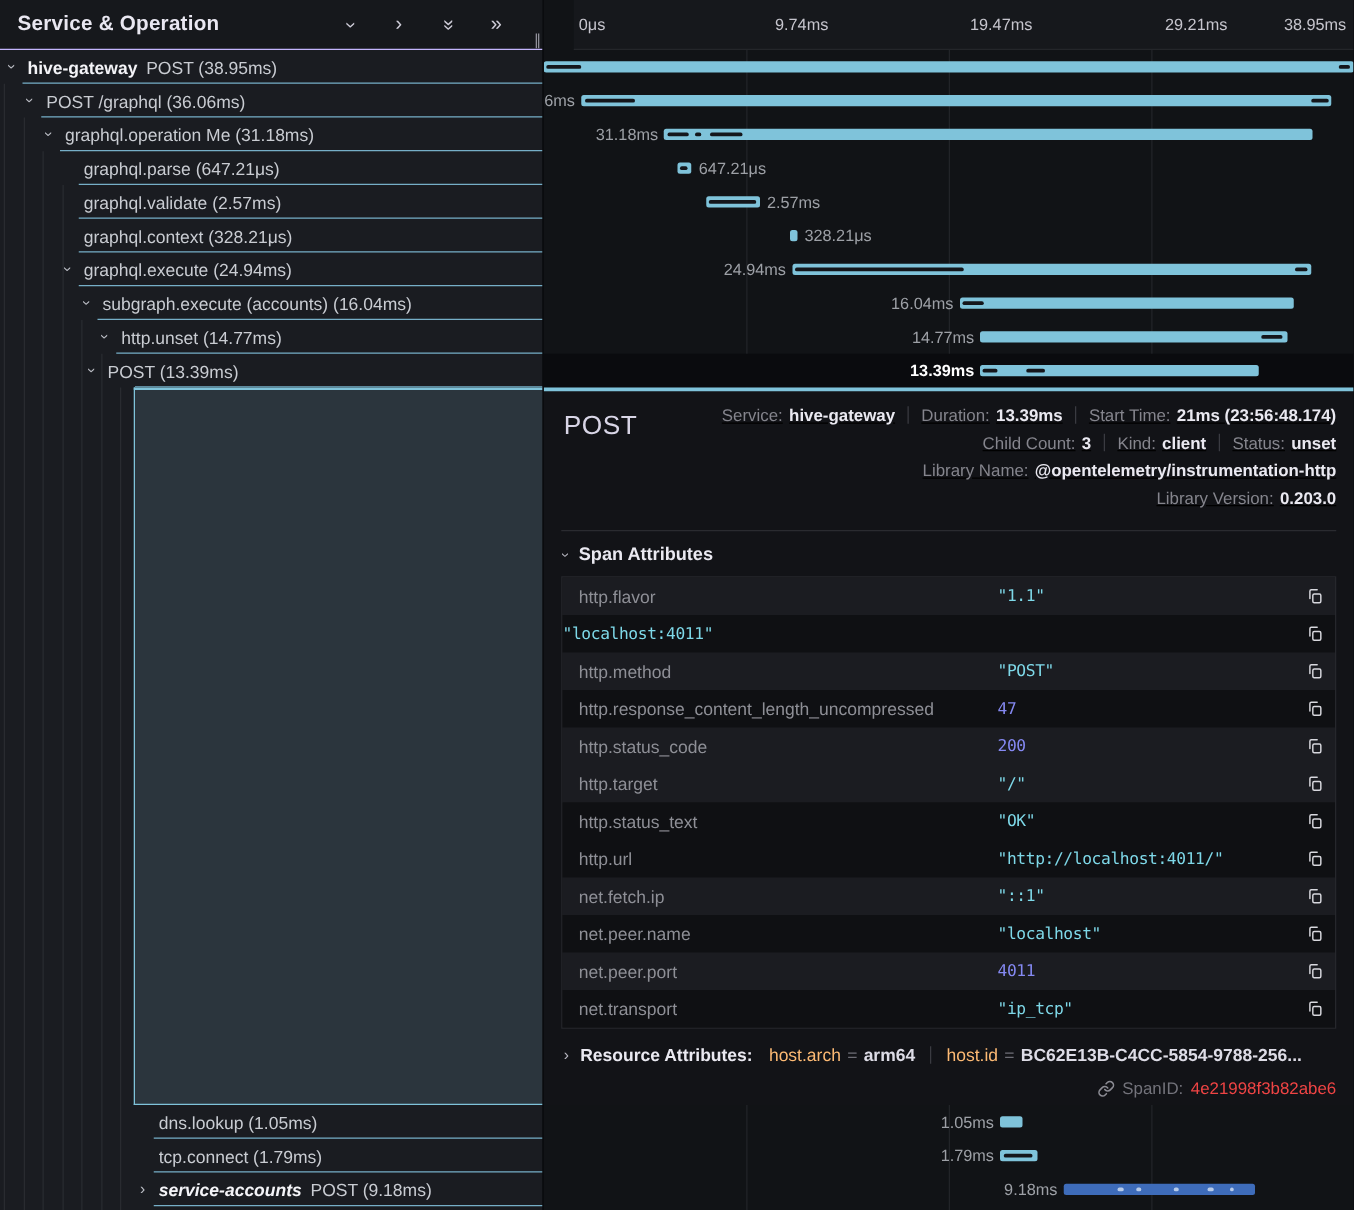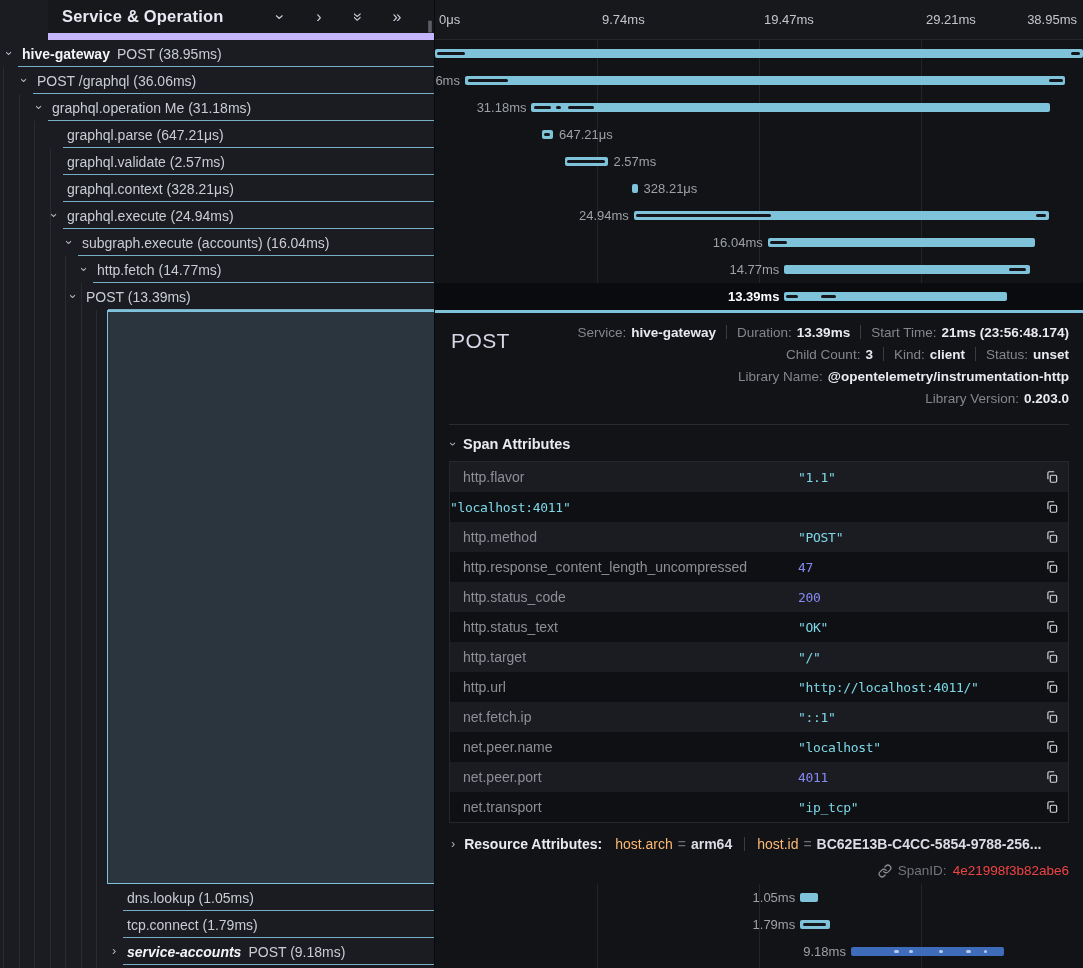--- a/index.html
+++ b/index.html
@@ -2,22 +2,22 @@
 <html><head>
 <meta charset="utf-8">
 <style>
   html,body{margin:0;padding:0;background:#0d0e11;}
   .app{width:1083px;height:968px;display:flex;position:relative;overflow:hidden;
        font-family:"Liberation Sans",sans-serif;background:#0d0e11;}
 
   
   .left-panel{width:434px;height:100%;position:relative;flex:none;background:#1a1c21;overflow:hidden;}
   .guide{position:absolute;width:1px;bottom:0;background:#292b30;z-index:0;}
-  .left-header{height:40px;background:#16181c;border-bottom:7px solid #c4b5fd;display:flex;
-               align-items:center;padding:0 8px 0 14px;position:relative;z-index:3;box-sizing:border-box;margin-left:48px;}
+  .left-header{height:40px;background:#16181c;border-bottom:1px solid #c4b5fd;display:flex;
+               align-items:center;padding:0 8px 0 14px;position:relative;z-index:3;box-sizing:border-box;}
   .left-title{font-size:16.5px;font-weight:700;color:#e9e7f1;letter-spacing:.2px;flex:1;}
   .hdr-icons{display:flex;gap:25px;margin-right:22px;color:#cfcdd9;}
   .hdr-icon{font-size:16px;line-height:1;width:14px;text-align:center;cursor:pointer;user-select:none;}
   .rot{display:inline-block;transform:rotate(90deg);}
   .splitter{position:absolute;right:1px;bottom:0px;color:#9a99a4;font-size:12px;cursor:col-resize;}
 
   .row-left{height:27px;position:relative;display:flex;align-items:center;z-index:1;box-sizing:border-box;white-space:nowrap;}
   .row-sep{position:absolute;bottom:0;right:0;height:1px;background:#76aec7;}
   .tree-toggle{color:#bcbec6;font-size:12.5px;width:15px;flex:none;line-height:1;user-select:none;}
   .tree-label{font-size:14px;color:#c9ccd2;}
@@ -25,38 +25,38 @@
   .it{font-style:italic;}
 
   .detail-left{height:574px;position:relative;z-index:1;}
   .teal{position:absolute;left:107px;right:0;top:0;bottom:0;background:#2b353d;box-sizing:border-box;
         border-top:2px solid #7fc3da;border-left:1px solid #7fc3da;border-bottom:1px solid #7fc3da;}
 
   
   .right-panel{width:649px;height:100%;position:relative;flex:none;background:#111316;overflow:hidden;
                border-left:1px solid #090a0c;box-sizing:border-box;}
   .gridline{position:absolute;top:0;bottom:0;width:1px;background:#222428;z-index:0;}
-  .right-header{height:40px;background:#16181c;border-bottom:1px solid #24262a;position:relative;z-index:1;box-sizing:border-box;}
+  .right-header{height:40px;background:#16181c;border-bottom:1px solid #24262a;position:relative;z-index:1;box-sizing:border-box;margin-left:24px;}
   .tick{position:absolute;top:12px;font-size:13px;color:#c6c5cd;}
 
   .row-right{height:27px;position:relative;overflow:hidden;z-index:1;box-sizing:border-box;}
   .row-right.selected{background:#0a0b0e;}
   .bar{position:absolute;top:9px;height:9px;border-radius:2px;background:#7fc3da;}
   .bar.royal{background:#3e6cba;}
   .bar-marker{position:absolute;top:3px;height:3px;border-radius:1.5px;background:#14161b;}
   .bar-marker.light{background:#b7cbe9;}
   .bar-label{position:absolute;top:6px;font-size:13px;line-height:15px;color:#9da0a6;white-space:nowrap;}
   .bar-label.sel{color:#ffffff;font-weight:700;}
 
   
   .detail-panel{height:574px;background:#121317;border-top:3px solid #7fc3da;box-sizing:border-box;
                 position:relative;z-index:2;padding:8px 14px 8px 14px;display:flex;flex-direction:column;}
   .dp-head{position:relative;}
   .dp-title{position:absolute;left:2px;top:8px;font-size:21px;color:#d8d5e6;letter-spacing:.4px;}
-  .meta-line{display:flex;justify-content:flex-end;align-items:center;height:22px;font-size:13.5px;white-space:nowrap;}
+  .meta-line{display:flex;justify-content:flex-end;align-items:center;height:22px;font-size:13.5px;white-space:nowrap;text-decoration:underline;}
   .meta-label{color:#85858d;margin-right:5px;}
   .meta-value{color:#eae9f1;font-weight:700;}
   .meta-div{width:1px;height:14px;background:#3a3b41;margin:0 10px;}
   .dp-divider{height:1px;background:#2a2b30;margin:15px 0 9px 0;flex:none;}
   .sa-header{display:flex;align-items:center;gap:8px;font-size:14.5px;font-weight:700;color:#eae9f1;
              margin:2px 0 9px 2px;cursor:pointer;}
   .sa-chevron{color:#b9b8c2;font-size:12px;font-weight:400;}
   .attr-table{border:1px solid #26272c;flex:none;}
   .attr-row{height:30px;display:flex;align-items:center;font-size:14px;justify-content:flex-end;}
   .attr-row.odd{background:#1b1c21;}
@@ -138,21 +138,21 @@
           <span class="tree-label">graphql.execute (24.94ms)</span>
           <div class="row-sep" style="left: 63px;"></div>
         </div>
         <div class="row-left" style="padding-left: 67px;">
           <span class="tree-toggle"><span class="rot">›</span></span>
           <span class="tree-label">subgraph.execute (accounts) (16.04ms)</span>
           <div class="row-sep" style="left: 78px;"></div>
         </div>
         <div class="row-left" style="padding-left: 82px;">
           <span class="tree-toggle"><span class="rot">›</span></span>
-          <span class="tree-label">http.fetch (14.77ms)</span>
+          <span class="tree-label">http.unset (14.77ms)</span>
           <div class="row-sep" style="left: 93px;"></div>
         </div>
         <div class="row-left" style="padding-left: 71px;">
           <span class="tree-toggle"><span class="rot">›</span></span>
           <span class="tree-label">POST (13.39ms)</span>
           <div class="row-sep" style="left: 108px;"></div>
         </div>
       </div>
 
     <div class="detail-left">
@@ -342,33 +342,33 @@
           <div class="attr-row odd">
             <div class="attr-key">http.status_code</div>
             <div class="attr-value v-number">200</div>
             <div class="attr-copy">
               <svg width="14" height="14" viewBox="0 0 24 24" fill="none" stroke="#d8d8de" stroke-width="2" stroke-linecap="round" stroke-linejoin="round">
                 <rect x="9" y="9" width="11" height="12" rx="2"></rect>
                 <path d="M5 15V5a2 2 0 0 1 2-2h8"></path>
               </svg>
             </div>
           </div>
+          <div class="attr-row odd">
+            <div class="attr-key">http.target</div>
+            <div class="attr-value v-string">"/"</div>
+            <div class="attr-copy">
+              <svg width="14" height="14" viewBox="0 0 24 24" fill="none" stroke="#d8d8de" stroke-width="2" stroke-linecap="round" stroke-linejoin="round">
+                <rect x="9" y="9" width="11" height="12" rx="2"></rect>
+                <path d="M5 15V5a2 2 0 0 1 2-2h8"></path>
+              </svg>
+            </div>
+          </div>
           <div class="attr-row even">
             <div class="attr-key">http.status_text</div>
             <div class="attr-value v-string">"OK"</div>
-            <div class="attr-copy">
-              <svg width="14" height="14" viewBox="0 0 24 24" fill="none" stroke="#d8d8de" stroke-width="2" stroke-linecap="round" stroke-linejoin="round">
-                <rect x="9" y="9" width="11" height="12" rx="2"></rect>
-                <path d="M5 15V5a2 2 0 0 1 2-2h8"></path>
-              </svg>
-            </div>
-          </div>
-          <div class="attr-row odd">
-            <div class="attr-key">http.target</div>
-            <div class="attr-value v-string">"/"</div>
             <div class="attr-copy">
               <svg width="14" height="14" viewBox="0 0 24 24" fill="none" stroke="#d8d8de" stroke-width="2" stroke-linecap="round" stroke-linejoin="round">
                 <rect x="9" y="9" width="11" height="12" rx="2"></rect>
                 <path d="M5 15V5a2 2 0 0 1 2-2h8"></path>
               </svg>
             </div>
           </div>
           <div class="attr-row even">
             <div class="attr-key">http.url</div>
             <div class="attr-value v-string">"http://localhost:4011/"</div>

